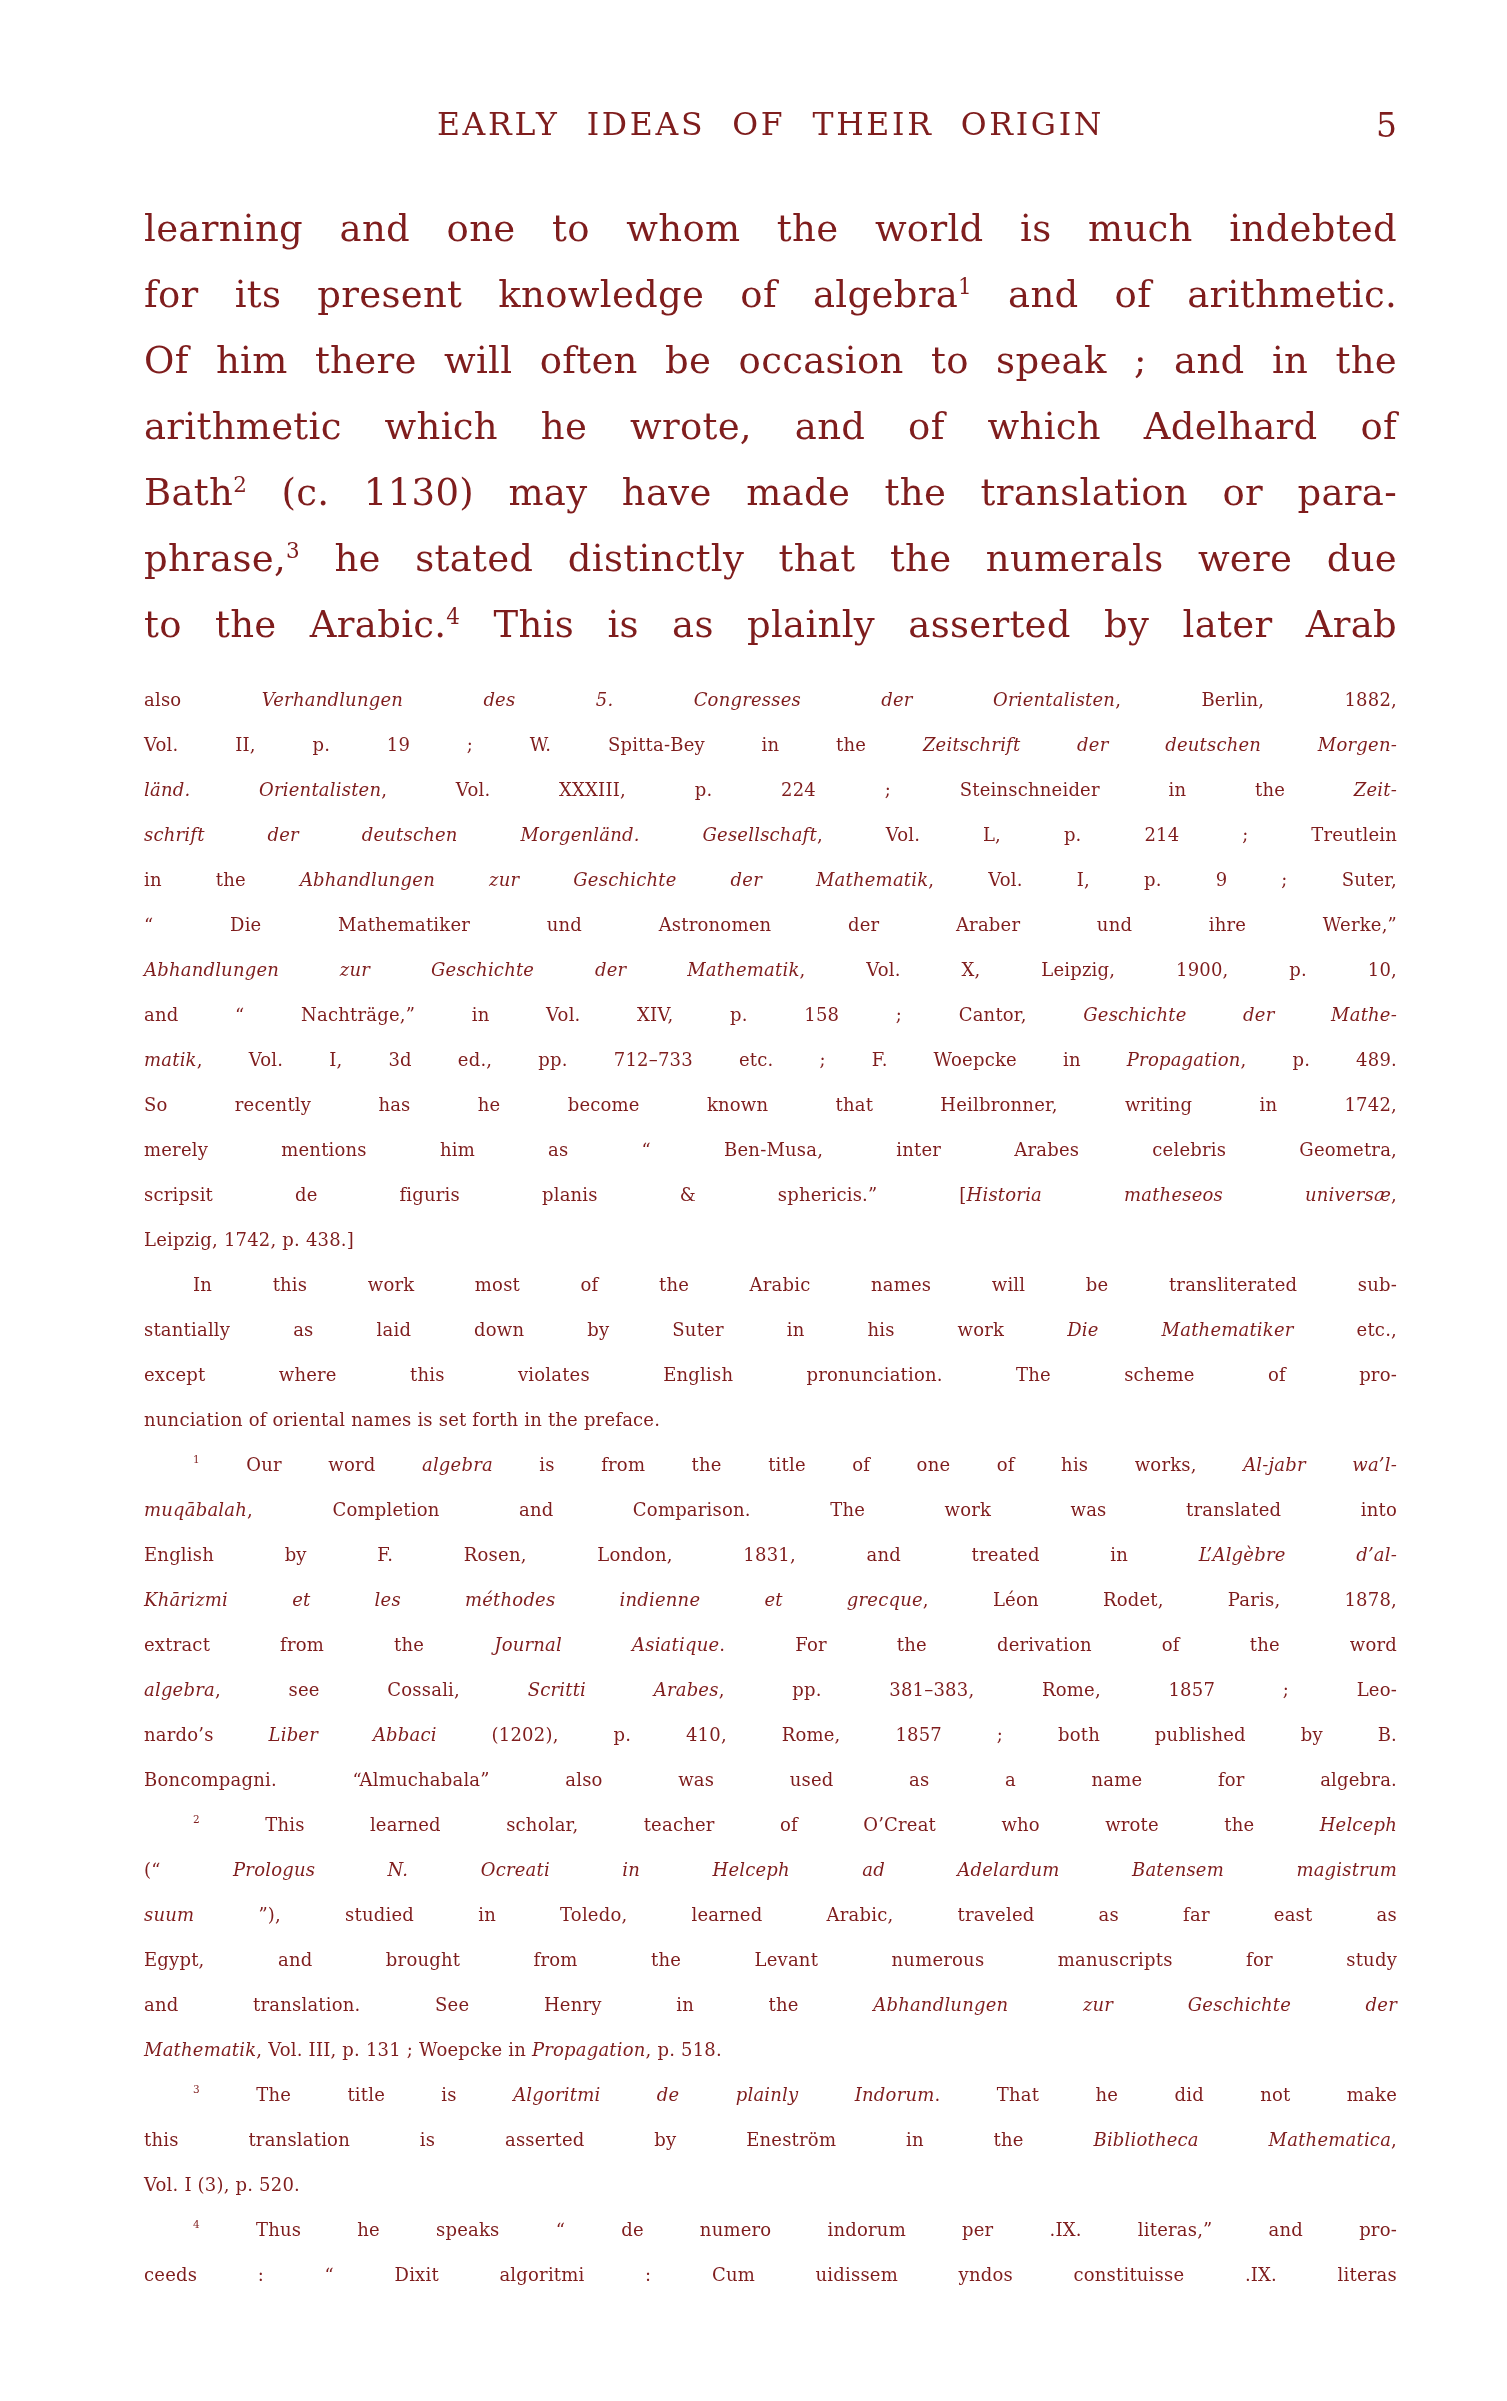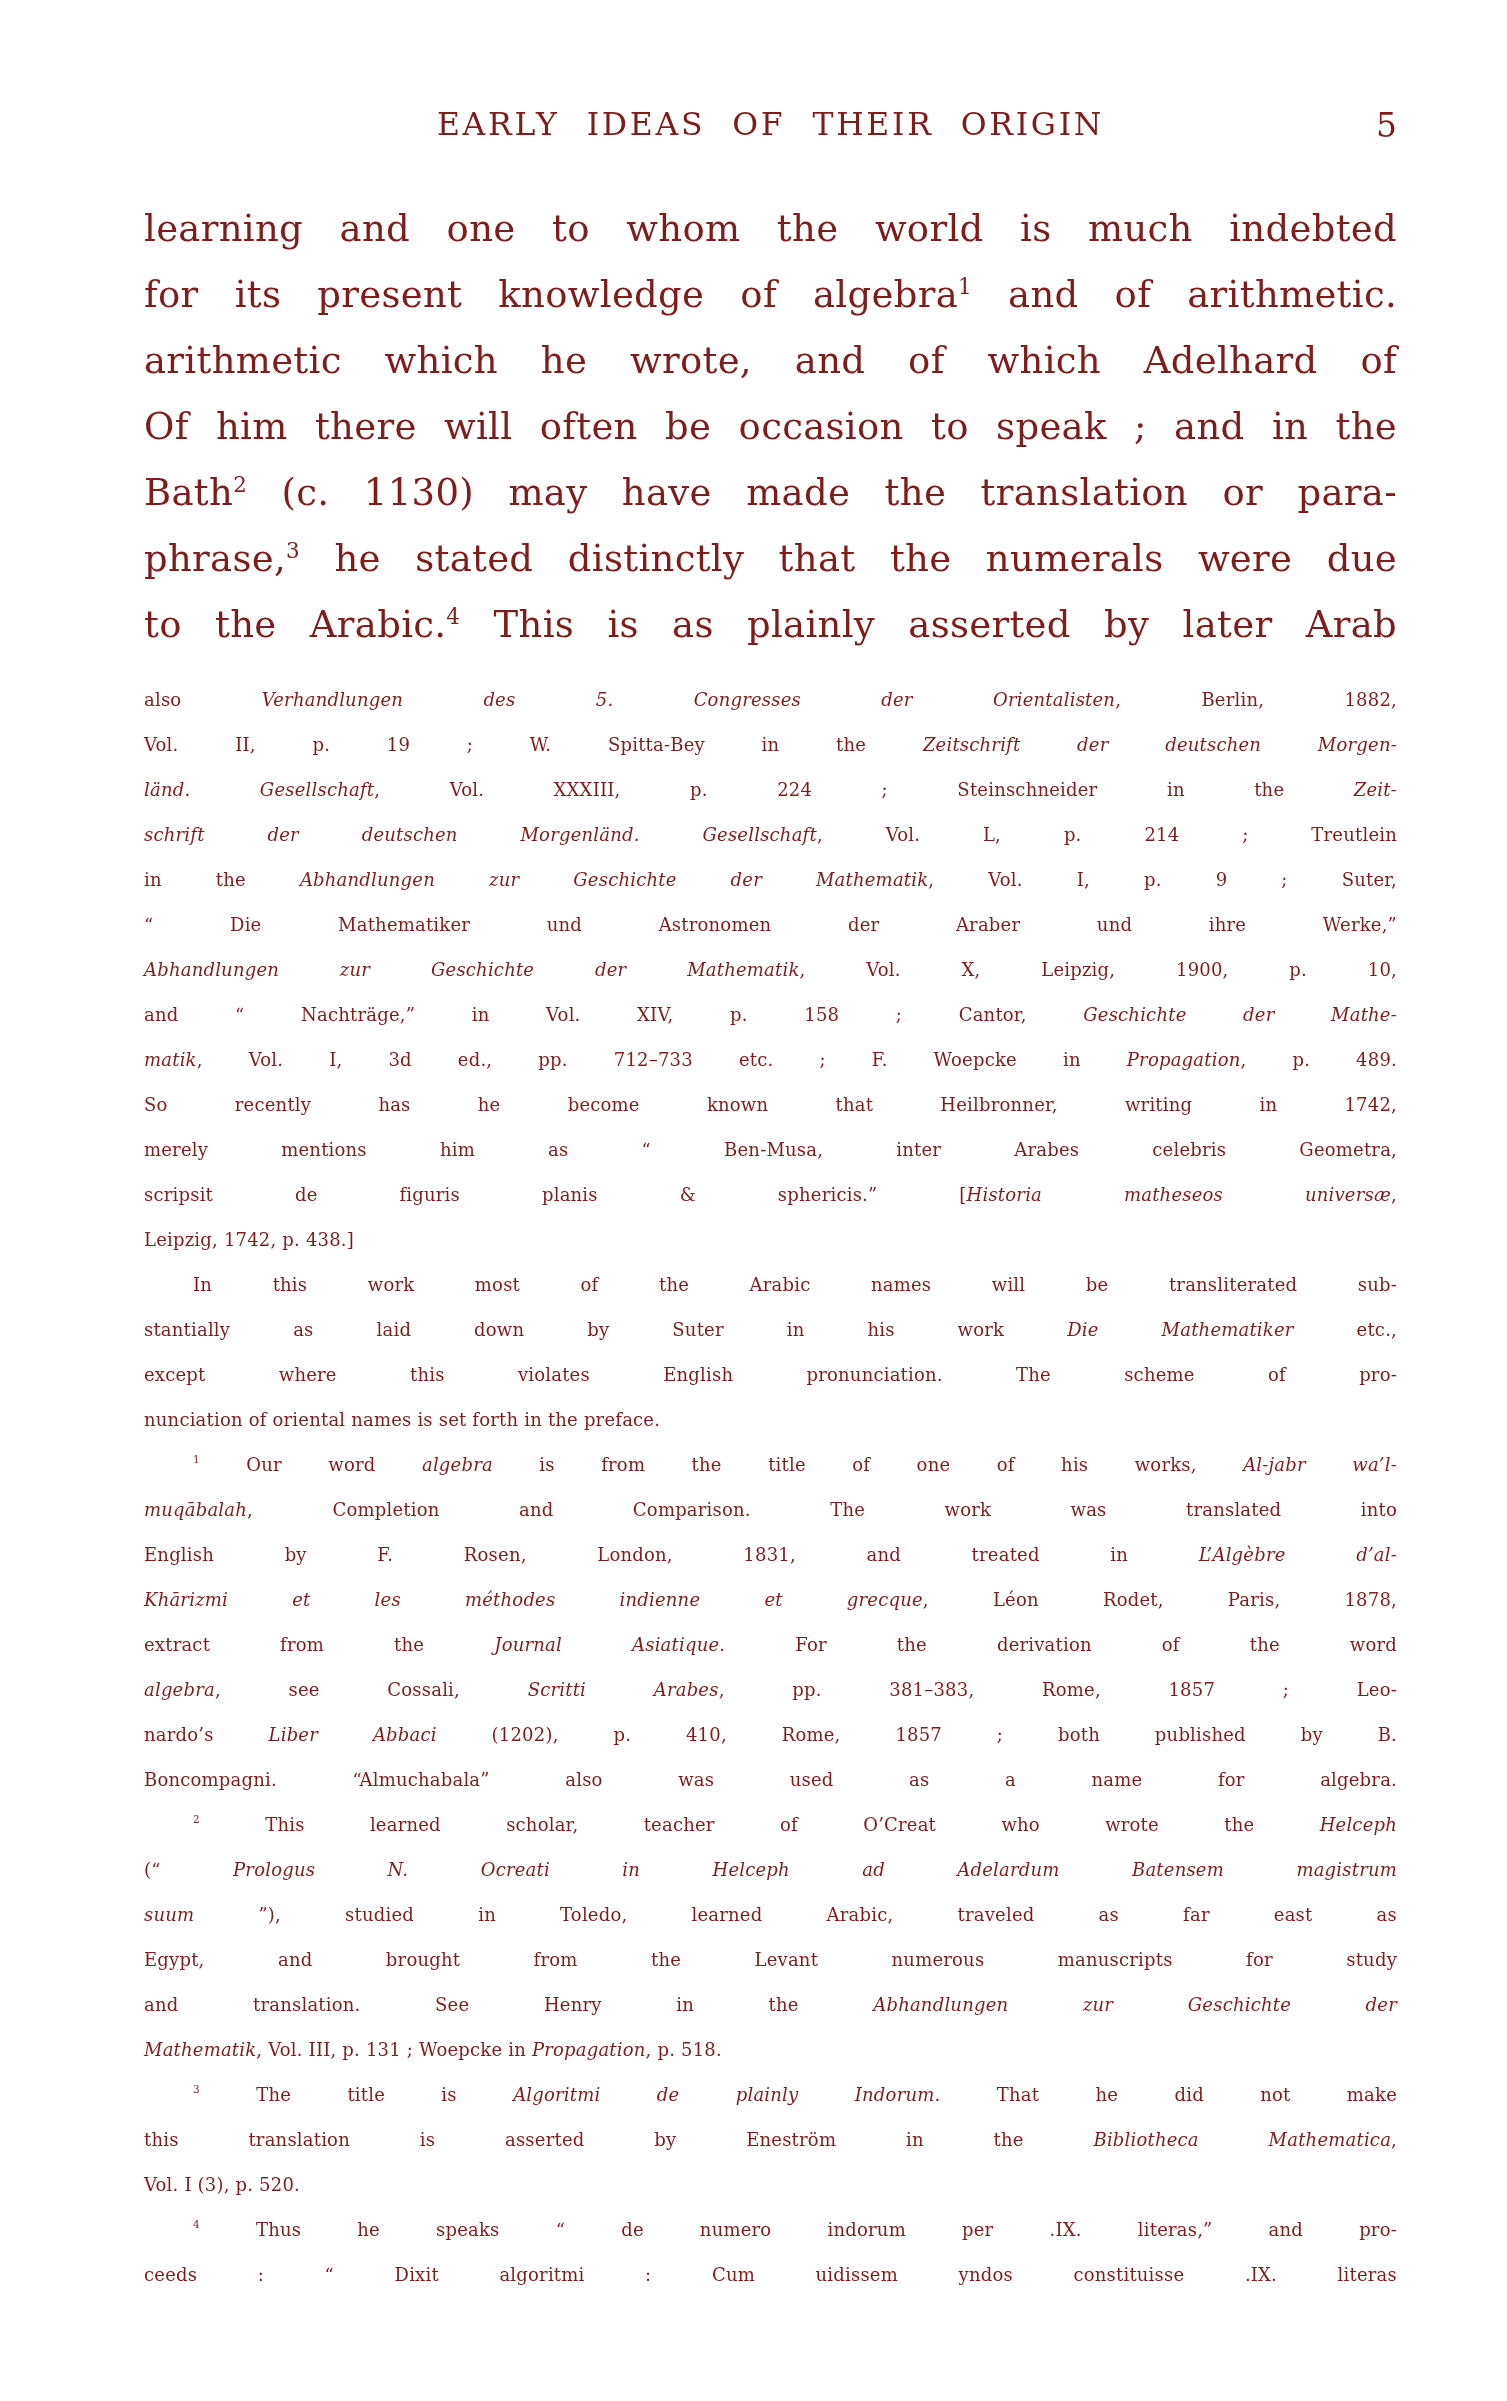--- a/index.html
+++ b/index.html
@@ -87,31 +87,31 @@
 <div class="page">
 
   <div class="column running-head">
     <div class="running-head-title">EARLY IDEAS OF THEIR ORIGIN</div>
     <div class="page-number">5</div>
   </div>
 
   <div class="column main-text">
       <div class="line"><span>learning and one to whom the world is much indebted</span></div>
       <div class="line"><span>for its present knowledge of algebra</span><sup>1</sup><span> and of arithmetic.</span></div>
+      <div class="line"><span>Of him there will often be occasion to speak ; and in the</span></div>
       <div class="line"><span>arithmetic which he wrote, and of which Adelhard of</span></div>
-      <div class="line"><span>Of him there will often be occasion to speak ; and in the</span></div>
       <div class="line"><span>Bath</span><sup>2</sup><span> (c. 1130) may have made the translation or para-</span></div>
       <div class="line"><span>phrase,</span><sup>3</sup><span> he stated distinctly that the numerals were due</span></div>
       <div class="line"><span>to the Arabic.</span><sup>4</sup><span> This is as plainly asserted by later Arab</span></div>
     </div>
 
   <div class="column footnotes">
       <div class="line"><span>also </span><i>Verhandlungen des 5. Congresses der Orientalisten</i><span>, Berlin, 1882,</span></div>
       <div class="line"><span>Vol. II, p. 19 ; W. Spitta-Bey in the </span><i>Zeitschrift der deutschen Morgen-</i></div>
-      <div class="line"><i>länd. Gesellschaft</i><span>, Vol. XXXIII, p. 224 ; Steinschneider in the </span><i>Zeit-</i></div>
+      <div class="line"><i>länd. Orientalisten</i><span>, Vol. XXXIII, p. 224 ; Steinschneider in the </span><i>Zeit-</i></div>
       <div class="line"><i>schrift der deutschen Morgenländ. Gesellschaft</i><span>, Vol. L, p. 214 ; Treutlein</span></div>
       <div class="line"><span>in the </span><i>Abhandlungen zur Geschichte der Mathematik</i><span>, Vol. I, p. 9 ; Suter,</span></div>
       <div class="line"><span>“ Die Mathematiker und Astronomen der Araber und ihre Werke,”</span></div>
       <div class="line"><i>Abhandlungen zur Geschichte der Mathematik</i><span>, Vol. X, Leipzig, 1900, p. 10,</span></div>
       <div class="line"><span>and “ Nachträge,” in Vol. XIV, p. 158 ; Cantor, </span><i>Geschichte der Mathe-</i></div>
       <div class="line"><i>matik</i><span>, Vol. I, 3d ed., pp. 712–733 etc. ; F. Woepcke in </span><i>Propagation</i><span>, p. 489.</span></div>
       <div class="line"><span>So recently has he become known that Heilbronner, writing in 1742,</span></div>
       <div class="line"><span>merely mentions him as “ Ben-Musa, inter Arabes celebris Geometra,</span></div>
       <div class="line"><span>scripsit de figuris planis &amp; sphericis.” [</span><i>Historia matheseos universæ</i><span>,</span></div>
       <div class="line last"><span>Leipzig, 1742, p. 438.]</span></div>

